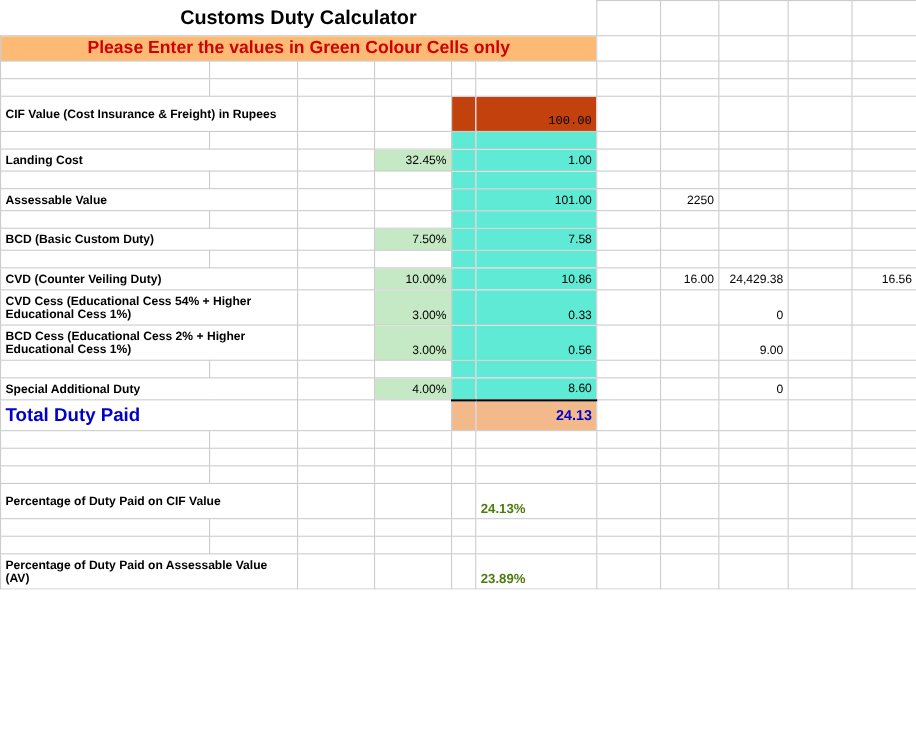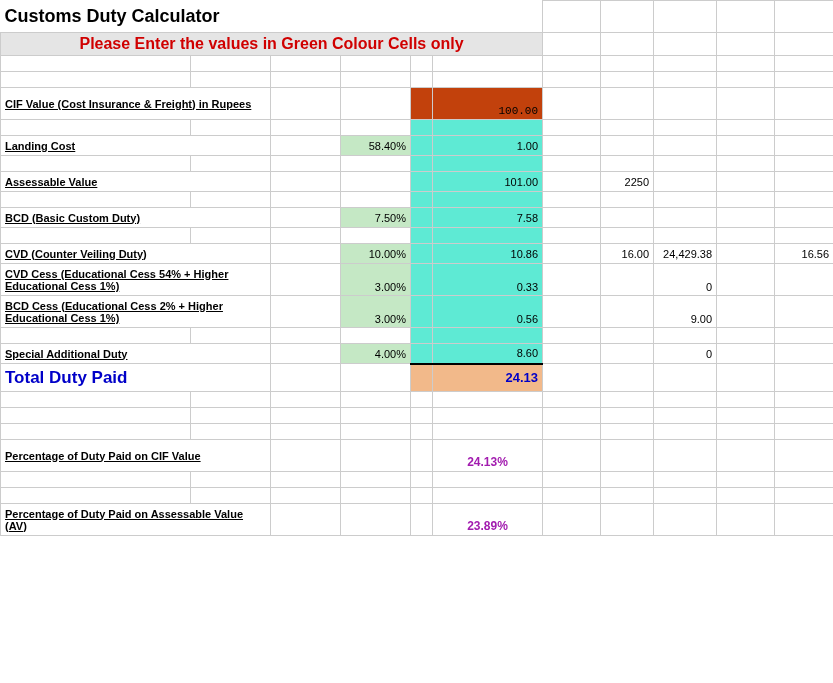--- a/index.html
+++ b/index.html
@@ -31,36 +31,35 @@
   .col-f { width: 110px; }
   .col-g { width: 58px; }
   .col-h { width: 53px; }
   .col-i { width: 63px; }
   .col-j { width: 58px; }
   .col-k { width: 59px; }
 
   .title {
     font-size: 18px;
     font-weight: bold;
-    text-align: left;
+    text-align: center;
     color: #000;
   }
   .instruction {
-    background: #e5e5e5;
+    background: #fdba74;
     color: #d00000;
     font-size: 16px;
     font-weight: bold;
     text-align: center;
     height: 15px;
   }
   .label {
     font-weight: bold;
     font-size: 11px;
     color: #000;
-    text-decoration: underline;
   }
   .label-tall { height: 32px; }
   .green-input {
     background: #c5e8c5;
     text-align: right;
     font-size: 11px;
   }
   .light-green {
     background: #c2410c;
     font-family: Liberation Mono, monospace;
@@ -85,23 +84,23 @@
   .total-value {
     background: #f2b98a;
     color: #0000c8;
     font-weight: bold;
     text-align: right;
     font-size: 13px;
     border-top: 2px solid #000;
     padding-left: 32px;
   }
   .red-pct {
-    color: #a21caf;
-    font-weight: bold;
-    text-align: center;
+    color: #4d7c0f;
+    font-weight: bold;
+    text-align: left;
     font-size: 12px;
   }
   .noborder { border: none; }
   .spacer td { height: 16px; }
 </style>
 </head>
 <body>
 
 <table>
 <colgroup>
@@ -187,21 +186,21 @@
         <td></td>
         <td></td>
         <td></td>
         <td></td>
         <td></td>
       </tr>
 
 <tr>
   <td colspan="2" class="label">Landing Cost</td>
   <td></td>
-  <td class="green-input">58.40%</td>
+  <td class="green-input">32.45%</td>
   <td class="orange"></td>
   <td class="orange">1.00</td>
   <td></td>
         <td></td>
         <td></td>
         <td></td>
         <td></td>
 </tr>
 
 <tr class="spacer">

